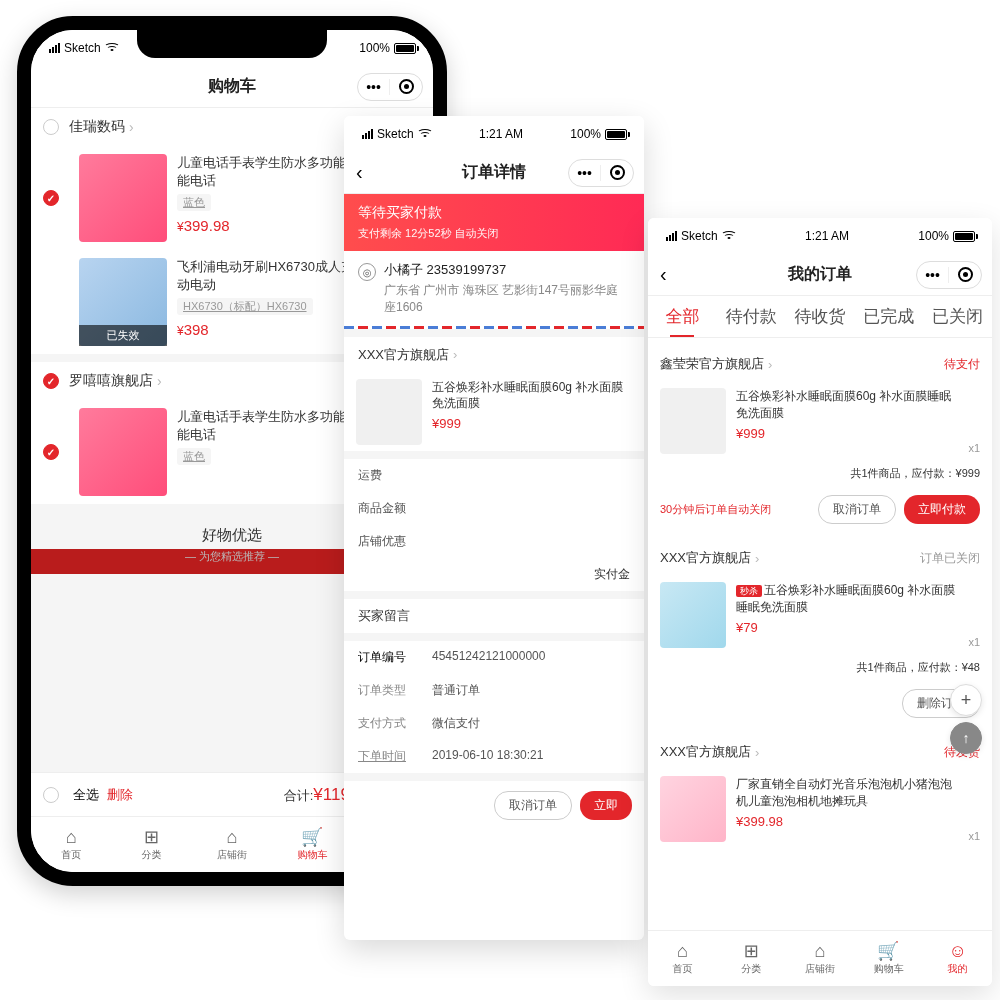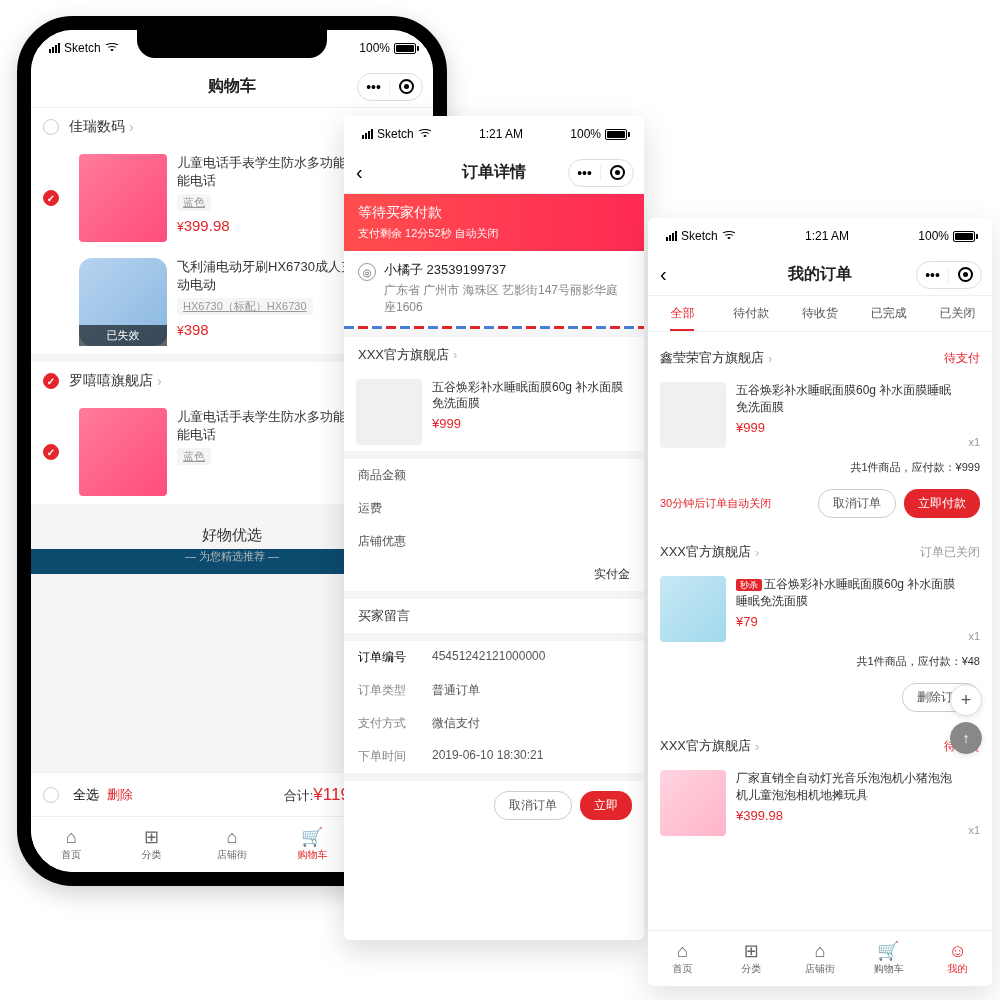--- a/index.html
+++ b/index.html
@@ -39,30 +39,30 @@
 .section-gap{ height:8px; background:#f5f5f5;}
 .store-row{ display:flex; align-items:center; padding:10px 12px; background:#fff; font-size:14px; color:#333;}
 .radio{ width:16px;height:16px;border:1px solid #ccc;border-radius:50%; margin-right:10px; flex-shrink:0; display:flex;align-items:center;justify-content:center;}
 .radio.on{ border-color:#e3262b; background:#e3262b;}
 .radio.on::after{content:"✓";color:#fff;font-size:10px;font-weight:bold;}
 .chev{ color:#bbb; margin-left:4px;}
 
 .cart-item{ display:flex; padding:8px 12px; background:#fff; gap:10px;}
 .cart-item .thumb{ width:88px;height:88px; background:linear-gradient(135deg,#f0f0f0,#e0e0e0); border-radius:4px; flex-shrink:0; position:relative; display:flex;align-items:center;justify-content:center; font-size:9px; color:#fff; }
 .thumb.pink{background:linear-gradient(135deg,#ff7b9c,#ff4d7a);}
-.thumb.blue{background:linear-gradient(135deg,#b8d4f0,#8ab8e0);border-radius:13px;}
+.thumb.blue{background:linear-gradient(135deg,#b8d4f0,#8ab8e0);}
 .thumb .expired{position:absolute;bottom:0;left:0;right:0;background:rgba(0,0,0,.6);color:#fff;font-size:11px;text-align:center;padding:3px 0;}
 .cart-item .info{ flex:1; min-width:0;}
 .cart-item .name{ font-size:13px; color:#333; line-height:1.4; max-height:36px; overflow:hidden;}
 .cart-item .spec{ font-size:11px; color:#999; background:#f5f5f5; display:inline-block; padding:1px 6px; border-radius:3px; margin-top:4px;text-decoration:underline;}
 .cart-item .price{ color:#e3262b; font-size:15px; margin-top:6px;}
 .cart-item .price .cur{font-size:12px;}
 
 .rec-title{ text-align:center; padding:14px 8px 4px; font-size:15px; font-weight:500; color:#333; background:#f5f5f5;}
-.rec-sub{ text-align:center; color:#bbb; font-size:11px; background:#0c4a6e; padding-bottom:10px;}
+.rec-sub{ text-align:center; color:#bbb; font-size:11px; background:#b91c1c; padding-bottom:10px;}
 
 .cart-bar{ position:absolute; left:0; right:0; bottom:56px; height:44px; background:#fff; display:flex; align-items:center; padding:0 12px; border-top:1px solid #eee;}
 .cart-bar .del{ color:#e3262b; margin-left:8px; font-size:13px;}
 .cart-bar .sum{ margin-left:auto; font-size:13px; color:#333;}
 .cart-bar .sum .p{ color:#e3262b; font-size:17px;}
 .cart-bar .go{ width:40px; height:40px; background:#ff7a1a; border-radius:50% 0 0 50%; margin-left:10px; margin-right:-12px;}
 
 .tabbar{ position:absolute; left:0; right:0; bottom:0; height:56px; background:#fff; display:flex; border-top:1px solid #eee;}
 .tabbar .tab{ flex:1; display:flex; flex-direction:column; align-items:center; justify-content:center; gap:2px; font-size:10px; color:#666;}
 .tabbar .tab.active{ color:#e3262b;}
@@ -78,21 +78,21 @@
 .addr .txt .ad{color:#888;line-height:1.4;}
 .dashed{ height:3px; background:repeating-linear-gradient(90deg,#4a7dd6 0 10px,#fff 10px 14px,#e3262b 14px 24px,#fff 24px 28px);}
 .kv{ padding:8px 14px; background:#fff; font-size:12px; color:#555; display:flex; justify-content:space-between;}
 .kv.h{ font-size:13px; color:#333;}
 .btn-row{ display:flex; justify-content:flex-end; gap:8px; padding:10px 12px; background:#fff;}
 .btn-o{ border:1px solid #ccc; color:#555; font-size:12px; padding:5px 14px; border-radius:14px; background:#fff;}
 .btn-p{ background:#e3262b; color:#fff; font-size:12px; padding:6px 14px; border-radius:14px;}
 
 
 .filter-tabs{ display:flex; background:#fff; border-bottom:1px solid #eee;}
-.filter-tabs div{ flex:1; text-align:center; font-size:12px; padding:9px 0; color:#555;}
+.filter-tabs div{ flex:1; text-align:center; font-size:17px; padding:9px 0; color:#555;}
 .filter-tabs div.on{ color:#e3262b; position:relative;}
 .filter-tabs div.on::after{content:"";position:absolute;bottom:0;left:50%;transform:translateX(-50%);width:24px;height:2px;background:#e3262b;}
 .order-block{ background:#fff; margin-top:8px;}
 .ob-head{ display:flex; align-items:center; padding:9px 12px; font-size:13px; color:#333;}
 .ob-head .status{ margin-left:auto; color:#e3262b; font-size:12px;}
 .ob-head .status.gray{ color:#999;}
 .ob-item{ display:flex; padding:6px 12px; gap:10px;}
 .ob-item .th{ width:66px;height:66px;background:#f0f0f0;border-radius:4px;flex-shrink:0;}
 .ob-item .th.pink{background:linear-gradient(135deg,#ffd4e0,#ffb4c8);}
 .ob-item .th.blue{background:linear-gradient(135deg,#c8e8f4,#a0d8ec);}
@@ -281,25 +281,25 @@
   </div>
   <div class="ob-item" style="background:#fff;">
     <div class="th"></div>
     <div class="desc">
       <div class="nm">五谷焕彩补水睡眠面膜60g 补水面膜免洗面膜</div>
       <div class="pr">¥<span>999</span></div>
     </div>
   </div>
   <div class="section-gap"></div>
   <div class="kv">
+      <span>运费</span>
+      <span></span>
+    </div>
+  <div class="kv">
       <span>商品金额</span>
-      <span></span>
-    </div>
-  <div class="kv">
-      <span>运费</span>
       <span></span>
     </div>
   <div class="kv">
       <span>店铺优惠</span>
       <span></span>
     </div>
   <div class="kv" style="justify-content:flex-end;color:#333;">
       <span>实付金</span>
     </div>
   <div class="section-gap"></div>
@@ -313,21 +313,21 @@
     </div>
   <div class="kv">
       <span style="color:#888;width:60px;">订单类型</span>
       <span style="margin-right:auto;margin-left:14px;">普通订单</span>
     </div>
   <div class="kv">
       <span style="color:#888;width:60px;">支付方式</span>
       <span style="margin-right:auto;margin-left:14px;">微信支付</span>
     </div>
   <div class="kv">
-      <span style="color:#888;width:60px;">下单时间</span>
+      <span style="color:#888;width:60px;text-decoration:underline;">下单时间</span>
       <span style="margin-right:auto;margin-left:14px;">2019-06-10 18:30:21</span>
     </div>
   <div class="section-gap"></div>
   <div class="btn-row">
     <span class="btn-o">取消订单</span>
     <span class="btn-p">立即</span>
   </div>
 </div>
 
 <div class="phone phone3">

